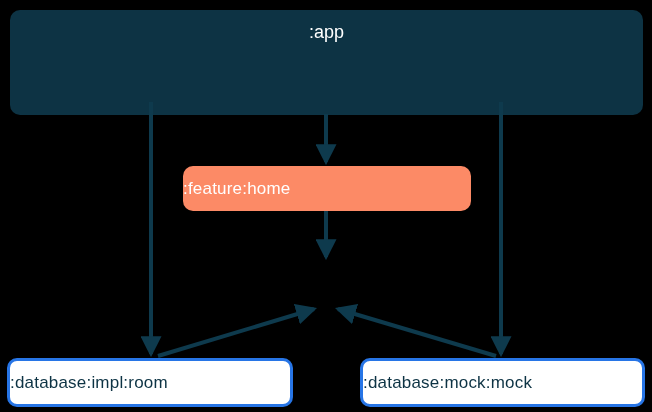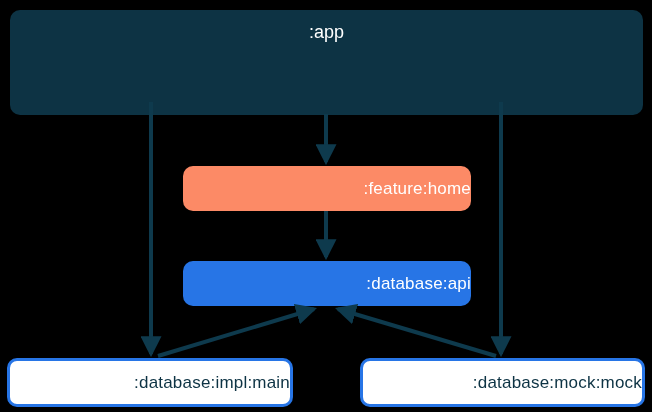--- a/index.html
+++ b/index.html
@@ -1,21 +1,21 @@
 <!DOCTYPE html>
 <html><head>
 <meta charset="utf-8">
 <style>
   html,body{margin:0;padding:0;background:#000;}
   .canvas{
     position:relative;width:652px;height:412px;background:#000000;
     font-family:"Liberation Sans", sans-serif;overflow:hidden;
   }
   .edge-layer{position:absolute;left:0;top:0;width:652px;height:412px;z-index:3;pointer-events:none;}
-  .node{position:absolute;display:flex;align-items:center;justify-content:flex-end;
+  .node{position:absolute;display:flex;align-items:center;justify-content:flex-start;
         box-sizing:border-box;z-index:2;font-size:17px;letter-spacing:0.2px;}
   .app-container{
     position:absolute;left:10px;top:10px;width:633px;height:105px;
     background:#0D3344;border-radius:10px;z-index:2;
   }
   .app-title{
     position:absolute;left:0;top:0;width:100%;height:45px;
     display:flex;align-items:center;justify-content:center;
     color:#FFFFFF;font-size:18px;
   }
@@ -55,25 +55,22 @@
         <line x1="326" y1="211" x2="326" y2="257" marker-end="url(#arrowhead)"></line>
         <line x1="158" y1="356" x2="314" y2="309" marker-end="url(#arrowhead)"></line>
         <line x1="496" y1="356" x2="338" y2="309" marker-end="url(#arrowhead)"></line>
       </g>
   </svg>
 
   <div class="node node-feature">
     <span>:feature:home</span>
   </div>
 
-  <div class="node node-api">
-    <span>:database:api</span>
-  </div>
 
   <div class="node node-impl node-room">
-    <span>:database:impl:main</span>
+    <span>:database:impl:room</span>
   </div>
 
   <div class="node node-impl node-mock">
     <span>:database:mock:mock</span>
   </div>
 
 </div>
 
 </body></html>

